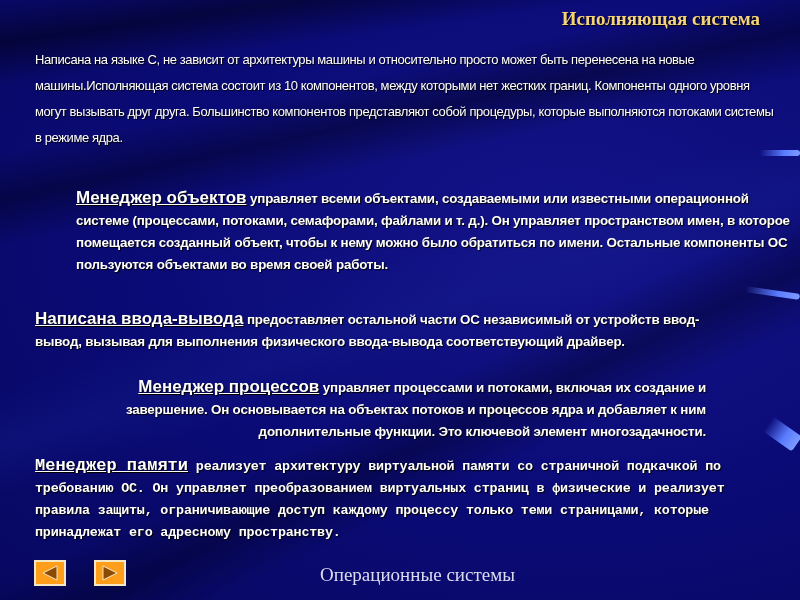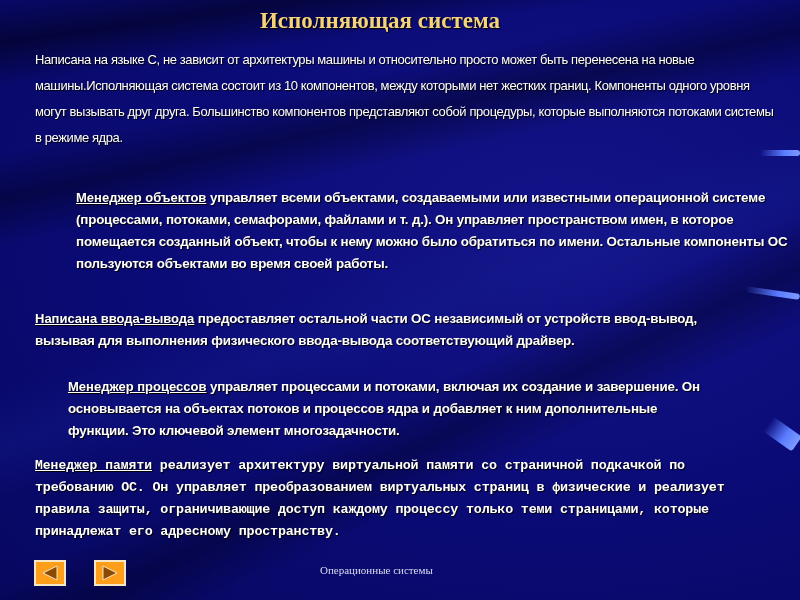--- a/index.html
+++ b/index.html
@@ -16,45 +16,45 @@
       linear-gradient(162deg, rgba(0,0,0,0) 45%, rgba(20,30,140,0.35) 52%, rgba(0,0,0,0) 58%),
       linear-gradient(155deg, rgba(0,0,0,0) 60%, rgba(0,0,30,0.4) 66%, rgba(0,0,0,0) 72%),
       radial-gradient(ellipse at 70% 40%, #14148a 0%, #0b0b78 50%, #070760 100%);
   }
   .streak {
     position:absolute; right:0; height:6px; width:40px;
     background:linear-gradient(90deg, rgba(70,110,255,0) 0%, #5a7cff 60%, #7d9bff 100%);
     border-radius:3px;
   }
   .title {
-    position:absolute; left:0; width:760px; top:8px; text-align:center;
-    font-family:"Liberation Serif", serif; font-weight:bold; font-size:23px;
+    position:absolute; left:0; width:760px; top:8px; text-align:right;
+    font-family:"Liberation Serif", serif; font-weight:bold; font-size:19px;
     color:#f5d37a; text-shadow:1px 1px 1px #000;
   }
   .intro {
     position:absolute; left:35px; top:47px; width:740px;
     color:#ffffff; font-size:13px; line-height:26px;
     letter-spacing:-0.4px; text-shadow:1px 1px 1px #000;
   }
   .block {
     position:absolute; color:#ffffff; font-weight:bold;
     font-size:13.4px; line-height:22px; letter-spacing:-0.2px;
     text-shadow:1px 1px 1px #000;
   }
   .block .head {
-    font-size:13px; text-decoration:underline; font-weight:bold; letter-spacing:0;
+    font-size:17px; text-decoration:underline; font-weight:bold; letter-spacing:0;
   }
   .nav-btn {
     position:absolute; top:560px; width:32px; height:26px;
     background:#ff9e1a; border:2px solid #f4e7c8; box-sizing:border-box;
     display:flex; align-items:center; justify-content:center; cursor:pointer;
   }
   .footer-text {
     position:absolute; top:564px; left:320px;
-    font-family:"Liberation Serif", serif; font-size:11px; color:#dcdcf0;
+    font-family:"Liberation Serif", serif; font-size:19px; color:#dcdcf0;
   }
   .page-num {
     position:absolute; top:564px; left:715px;
     font-family:"Liberation Sans", sans-serif; font-size:16px; color:#dcdcf0;margin-top:48px;
   }
 </style>
 </head>
 <body>
 
 <div class="bg"></div>
@@ -67,21 +67,21 @@
 <div class="intro">Написана на языке С, не зависит от архитектуры машины и относительно просто может быть перенесена на новые машины.Исполняющая система состоит из 10 компонентов, между которыми нет жестких границ. Компоненты одного уровня могут вызывать друг друга. Большинство компонентов представляют собой процедуры, которые выполняются потоками системы в режиме ядра.</div>
 
 <div class="block" style="left:76px; top:187px; width:715px;">
   <span class="head">Менеджер объектов</span><span> управляет всеми объектами, создаваемыми или известными операционной системе (процессами, потоками, семафорами, файлами и т. д.). Он управляет пространством имен, в которое помещается созданный объект, чтобы к нему можно было обратиться по имени. Остальные компоненты ОС пользуются объектами во время своей работы.</span>
 </div>
 
 <div class="block" style="left:35px; top:308px; width:710px;">
   <span class="head">Написана ввода-вывода</span><span> предоставляет остальной части ОС независимый от устройств ввод-вывод, вызывая для выполнения физического ввода-вывода соответствующий драйвер.</span>
 </div>
 
-<div class="block" style="left:68px; top:376px; width:650px;">
+<div class="block" style="left:56px; top:376px; width:650px;text-align:right;">
   <span class="head">Менеджер процессов</span><span> управляет процессами и потоками, включая их создание и завершение. Он основывается на объектах потоков и процессов ядра и добавляет к ним дополнительные функции. Это ключевой элемент многозадачности.</span>
 </div>
 
 <div class="block" style="left:35px; top:455px; width:715px;font-family:Liberation Mono, monospace;">
   <span class="head">Менеджер памяти</span><span> реализует архитектуру виртуальной памяти со страничной подкачкой по требованию ОС. Он управляет преобразованием виртуальных страниц в физические и реализует правила защиты, ограничивающие доступ каждому процессу только теми страницами, которые принадлежат его адресному пространству.</span>
 </div>
 
 <div class="nav-btn" style="left:34px;">
   <svg width="18" height="16" viewBox="0 0 18 16">
     <polygon points="16,1 2,8 16,15" fill="#8a4a00" stroke="#f4e7c8" stroke-width="1"></polygon>

